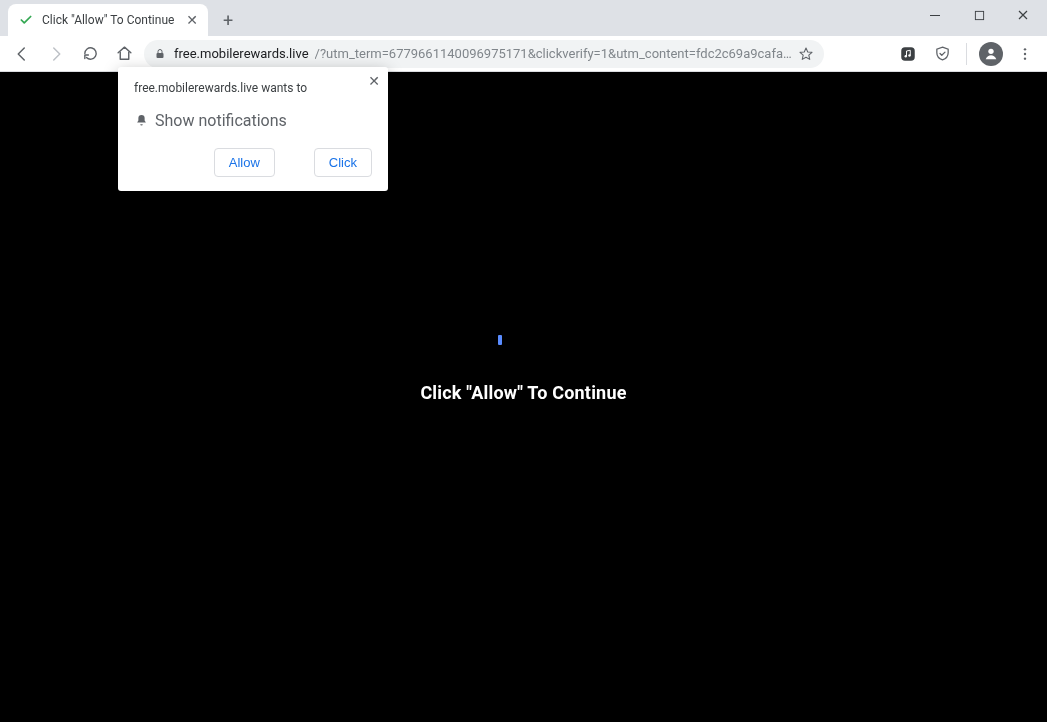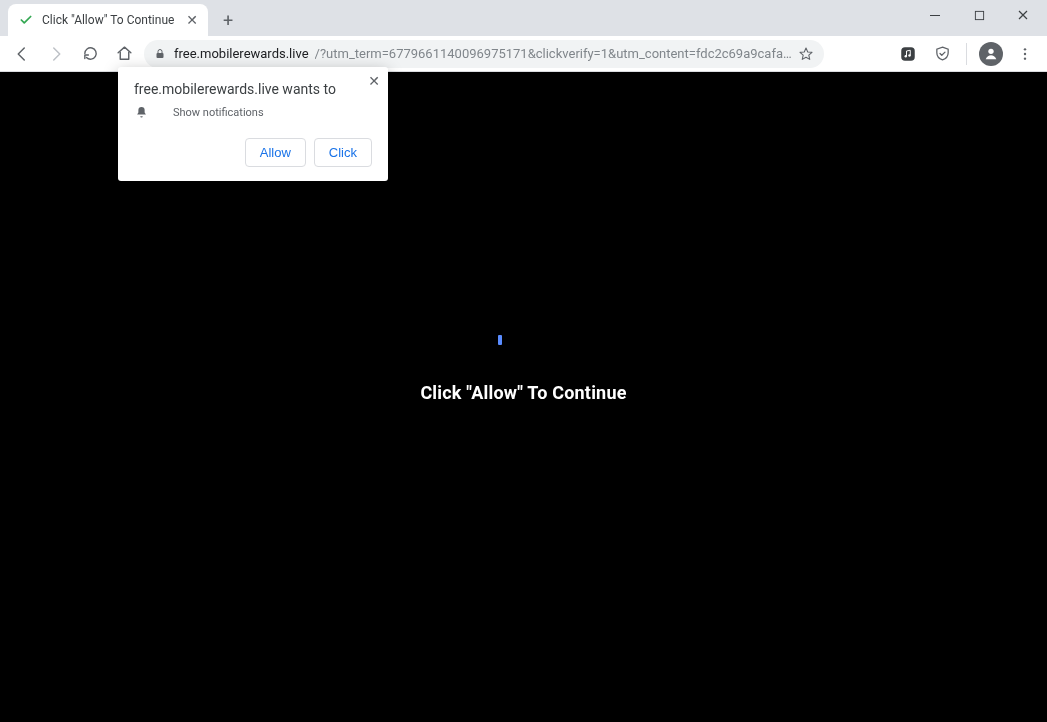--- a/index.html
+++ b/index.html
@@ -115,30 +115,31 @@
     border-radius: 3px;
     box-shadow: 0 4px 16px rgba(0,0,0,0.28);
     padding: 14px 16px 14px 16px;
     font-size: 13px;
     color: #3c4043;
   }
   .perm-popup .popup-close {
     position:absolute; right:8px; top:6px;
     color:#5f6368; font-size:14px;
   }
-  .perm-title { margin-bottom: 8px; font-size: 14px; color:#3c4043; }
-  .perm-row { display:flex; align-items:center; gap:24px; color:#5f6368; font-size:11px; margin-bottom: 18px; }
+  .perm-title { margin-bottom: 16px; font-size: 12px; color:#3c4043; }
+  .perm-row { display:flex; align-items:center; gap:6px; color:#5f6368; font-size:16px; margin-bottom: 18px; }
   .perm-actions { display:flex; justify-content:flex-end; gap:8px; }
   .perm-btn {
     border: 1px solid #dadce0;
     background:#fff;
     color:#1a73e8;
     font-size: 13px;
     padding: 6px 14px;
     border-radius: 4px;
+    margin-left: 31px;
   }
   svg { display:block; }
 </style>
 </head>
 <body>
 
 <div class="titlebar">
   <div class="tab">
     <span class="favicon">
       <svg width="14" height="14" viewBox="0 0 24 24">

